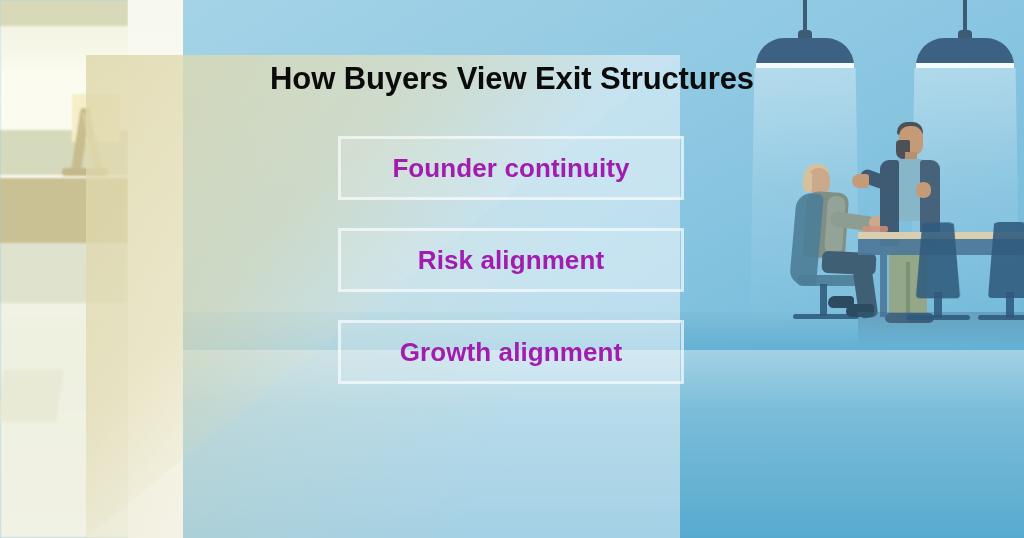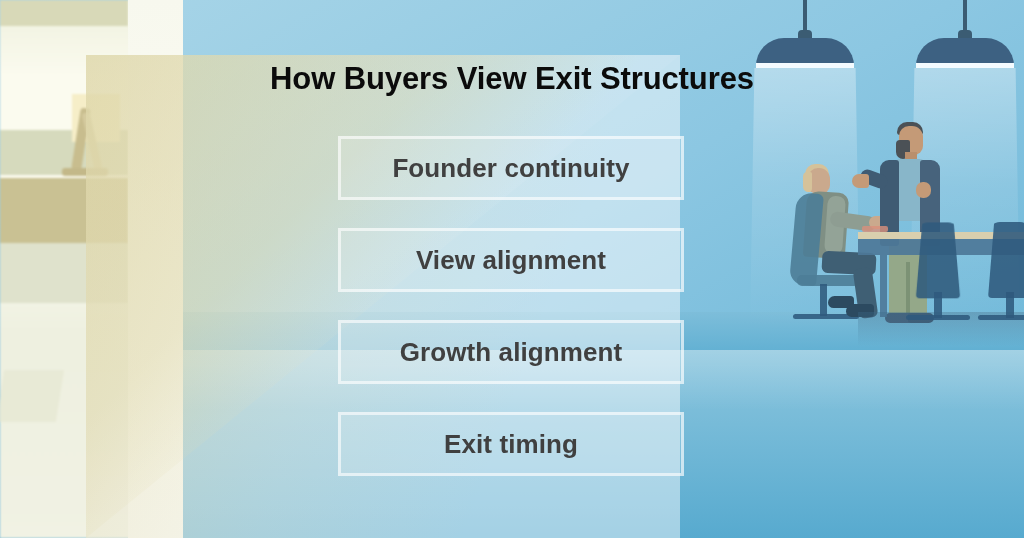--- a/index.html
+++ b/index.html
@@ -298,21 +298,21 @@
     background: rgba(255,255,255,0.13);
     display: flex;
     align-items: center;
     justify-content: center;
     box-sizing: border-box;
   }
   .pill:last-child { margin-bottom: 0; }
   .pill-label {
     font-size: 26px;
     font-weight: 600;
-    color: #404040;
+    color: #a21caf;
     letter-spacing: 0.1px;
   }
 </style>
 </head>
 <body>
 
 <div id="stage">
 
   <div class="bg-base"></div>
 
@@ -400,23 +400,20 @@
     <div class="panel-diag"></div>
   </div>
 
   <div class="title">How Buyers View Exit Structures</div>
 
   <div class="boxes">
     <div class="pill">
       <span class="pill-label">Founder continuity</span>
     </div>
     <div class="pill">
-      <span class="pill-label">View alignment</span>
+      <span class="pill-label">Risk alignment</span>
     </div>
     <div class="pill">
       <span class="pill-label">Growth alignment</span>
     </div>
-    <div class="pill">
-      <span class="pill-label">Exit timing</span>
-    </div>
   </div>
 
 </div>
 
 </body></html>

